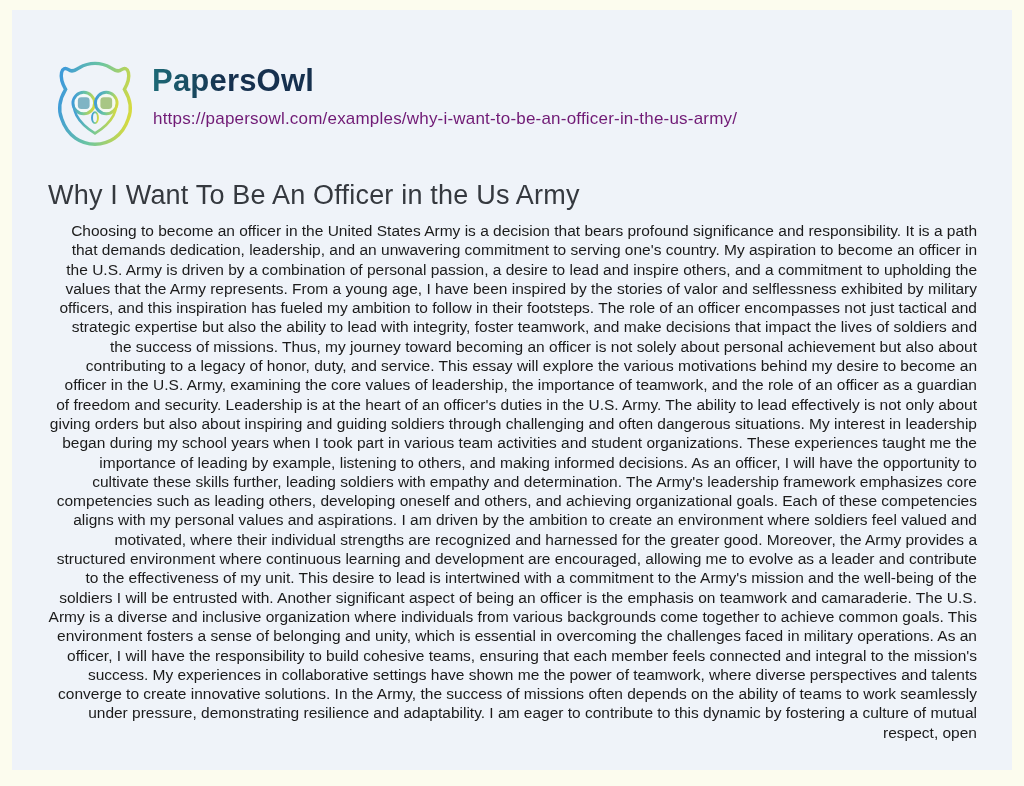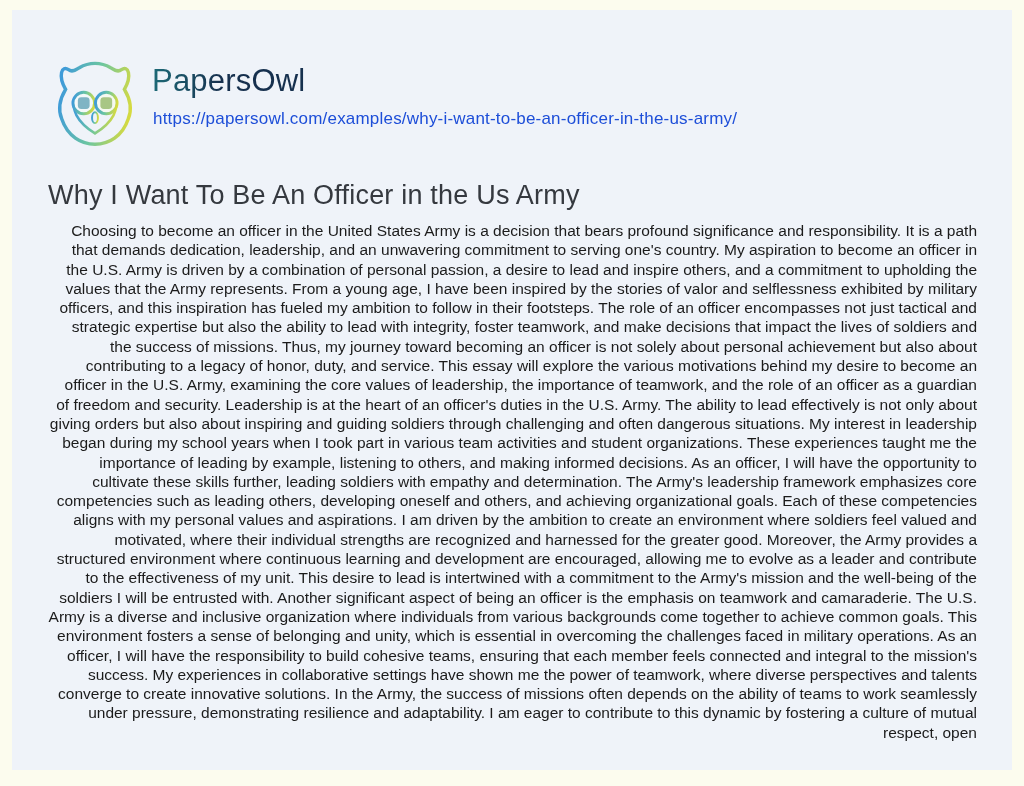--- a/index.html
+++ b/index.html
@@ -12,28 +12,28 @@
   .page{
     position:absolute;left:12px;top:10px;right:12px;bottom:16px;
     background:#eff3f9;
   }
   .logo{
     position:absolute;left:34px;top:46px;width:98px;height:98px;
   }
   .logo svg{width:100%;height:100%;display:block;}
   .brand{
     position:absolute;left:140px;top:53px;
-    font-size:31px;font-weight:400;letter-spacing:0.2px;
+    font-size:31px;font-weight:700;letter-spacing:0.2px;
     background:linear-gradient(90deg,#1d6a77 0%,#16304e 45%,#16304e 100%);
     -webkit-background-clip:text;background-clip:text;
     color:#16304e;-webkit-text-fill-color:transparent;
   }
   .site-url{
     position:absolute;left:141px;top:99px;
-    font-size:17px;color:#1d4ed8;letter-spacing:0.2px;
+    font-size:17px;color:#701a75;letter-spacing:0.2px;
     white-space:nowrap;
   }
   .article-title{
     position:absolute;left:36px;top:170px;margin:0;
     font-size:27px;font-weight:400;color:#35393f;
     letter-spacing:0.2px;white-space:nowrap;
   }
   .article-body{
     position:absolute;left:36px;top:211px;width:929px;margin:0;
     font-family:Liberation Sans, sans-serif;

